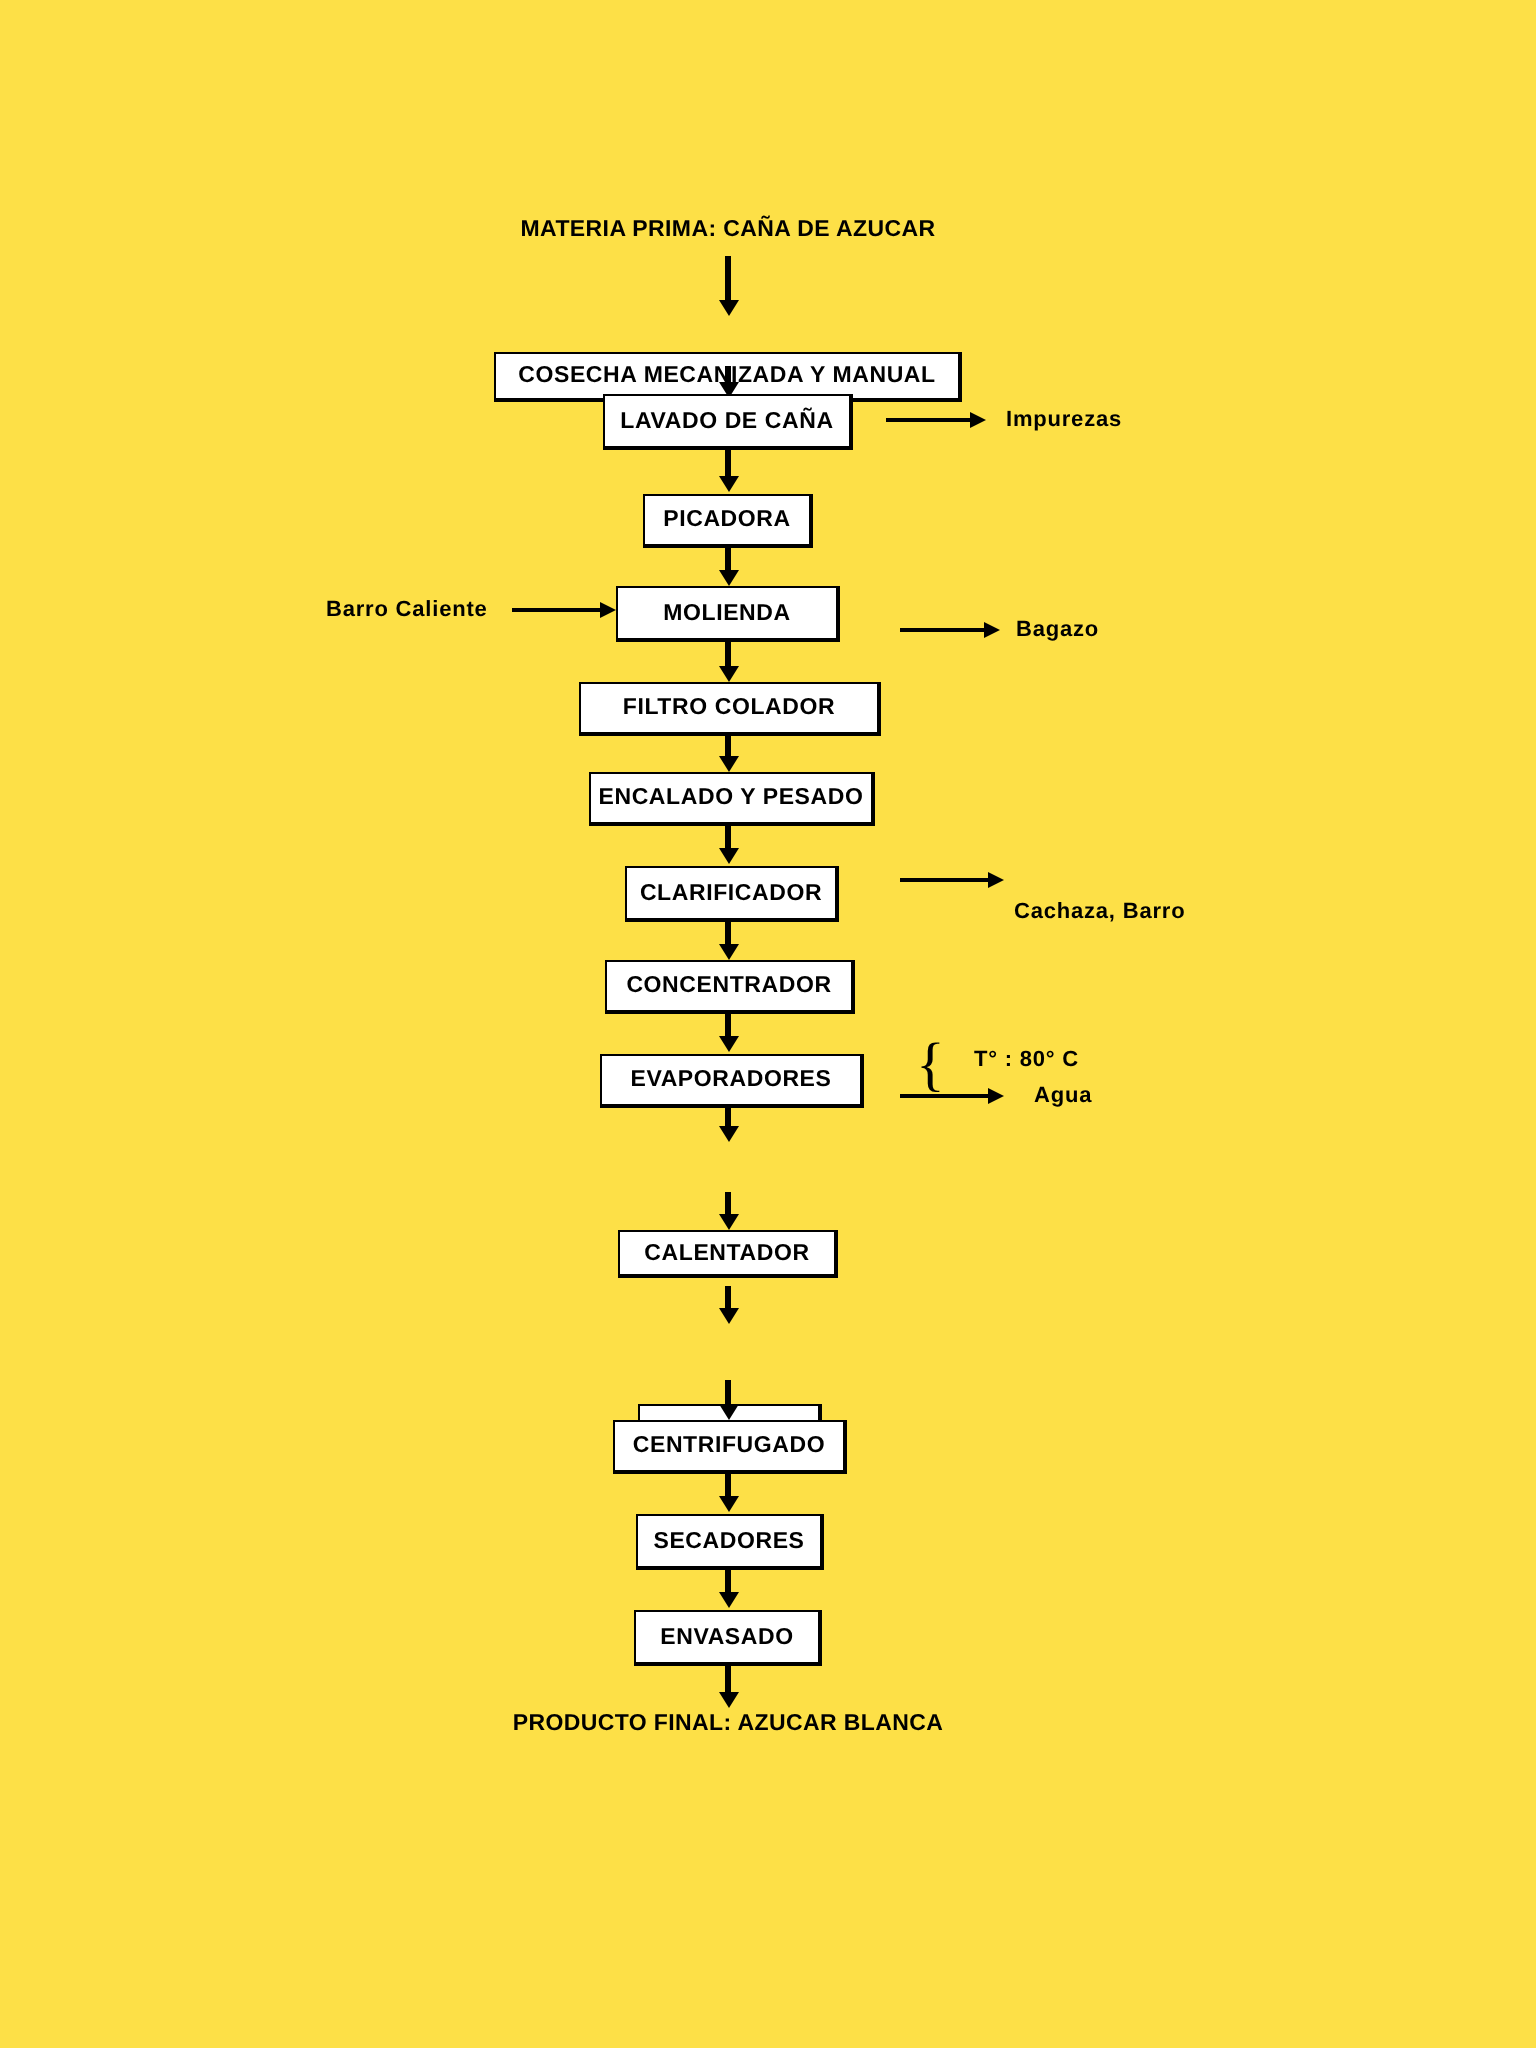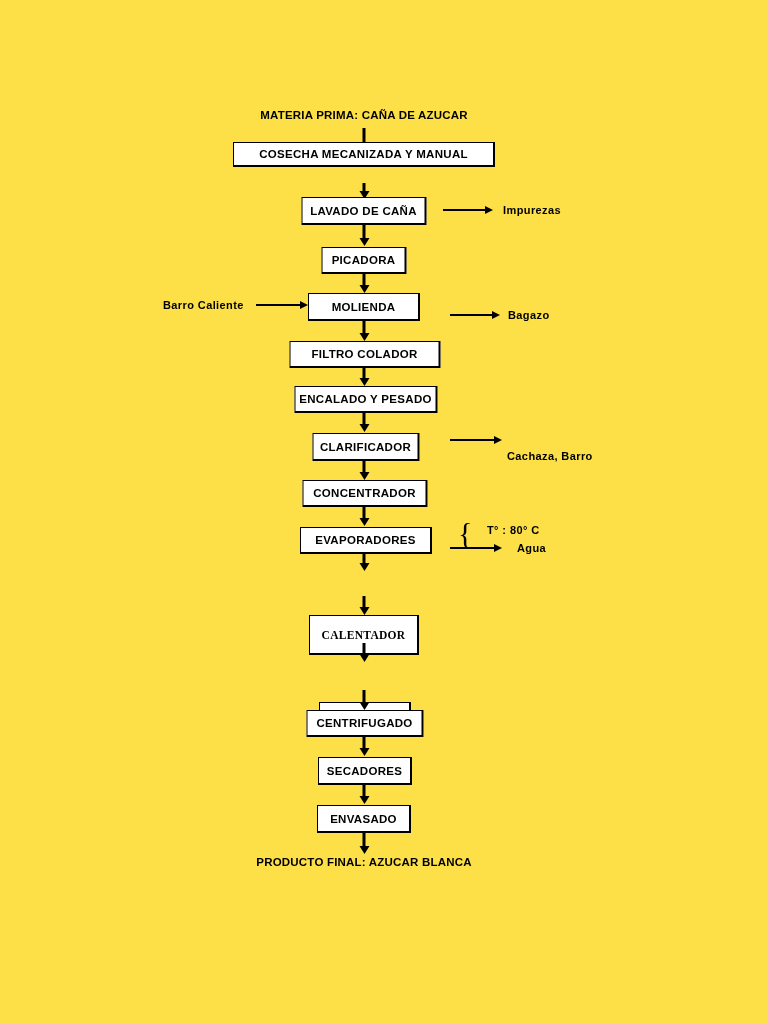--- a/index.html
+++ b/index.html
@@ -122,21 +122,21 @@
 
 <div id="canvas">
 
   <div class="caption" style="left:364px; top:109px;">MATERIA PRIMA: CAÑA DE AZUCAR</div>
 
   <div class="vconn" style="left:364px; top:128px; height:30px;">
     <div class="shaft" style="height:22px;"></div>
     <div class="head" style="top:22px;"></div>
   </div>
 
-  <div class="node" style="left:364px; top:142px; width:262px; height:25px;">
+  <div class="node" style="left:364px; top:176px; width:234px; height:25px;">
     <span>COSECHA MECANIZADA Y MANUAL</span>
   </div>
 
   <div class="vconn" style="left:364px; top:183px; top:183px; height:16px;">
     <div class="shaft" style="height:9px;"></div>
     <div class="head" style="top:8px;"></div>
   </div>
 
   <div class="node" style="left:364px; top:197px; width:125px; height:28px;">
     <span>LAVADO DE CAÑA</span>
@@ -241,21 +241,21 @@
     <div class="shaft" style="height:10px;"></div>
     <div class="head" style="top:9px;"></div>
   </div>
 
 
   <div class="vconn" style="left:364px; top:596px; height:20px;">
     <div class="shaft" style="height:12px;"></div>
     <div class="head" style="top:11px;"></div>
   </div>
 
-  <div class="node" style="left:364px; top:615px; width:110px; height:40px;font-family:Liberation Serif, serif;">
+  <div class="node" style="left:364px; top:615px; width:110px; height:24px;">
     <span>CALENTADOR</span>
   </div>
 
   <div class="vconn" style="left:364px; top:643px; height:20px;">
     <div class="shaft" style="height:12px;"></div>
     <div class="head" style="top:11px;"></div>
   </div>
 
   <div class="node" style="left:365px; top:662px; width:92px; height:28px;margin-top:40px;">
     <span>REHERVIDO</span>

